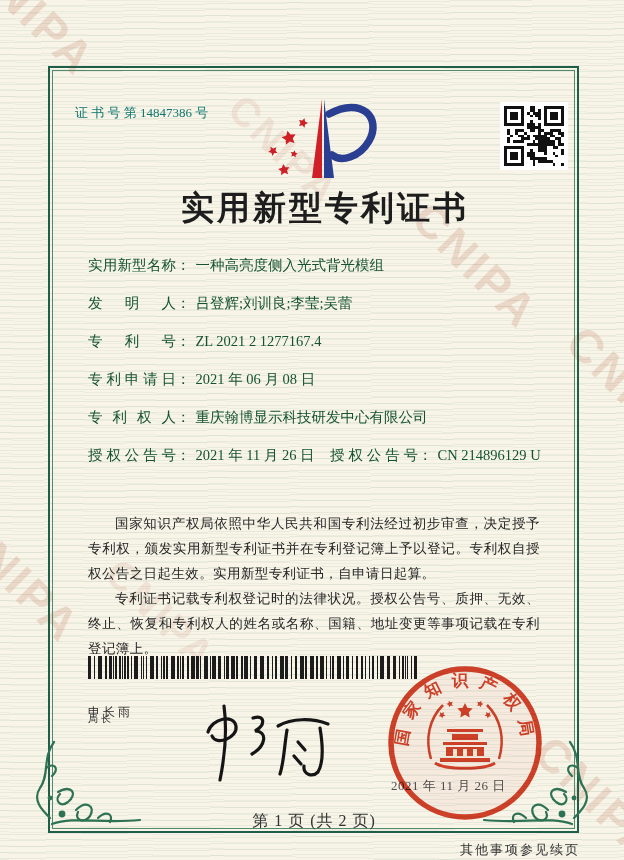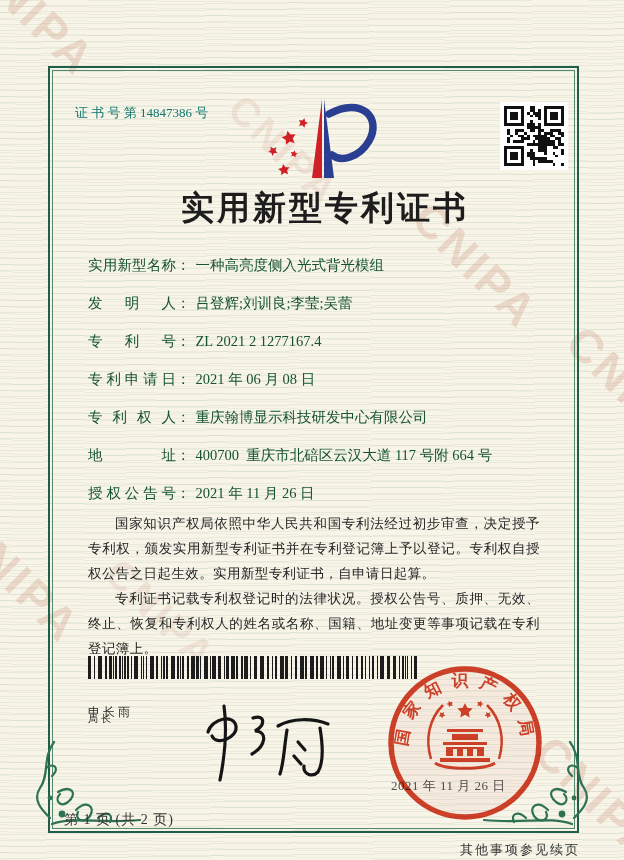--- a/index.html
+++ b/index.html
@@ -70,21 +70,21 @@
   .barcode{left:88px;top:656px;width:332px;height:23px;}
   .barcode svg{width:332px;height:23px;display:block;fill:#1c1c1c;}
   
   .sig-title{left:88px;top:712px;font-family:Liberation Serif, serif;font-size:10px;letter-spacing:3px;color:#2a2a2a;}
   .sig-name{left:88px;top:704px;font-family:"Liberation Sans","DejaVu Sans",sans-serif;font-size:12px;letter-spacing:3px;color:#2a2a2a;}
   .sig-hand{left:190px;top:698px;width:150px;height:90px;}
   
   .seal{left:385px;top:663px;width:160px;height:160px;mix-blend-mode:multiply;}
   .seal-date{left:391px;top:777px;font-size:13px;color:#4f4f4f;letter-spacing:.5px;white-space:pre;z-index:0;}
   
-  .page-num{left:64px;top:811px;width:532px;font-size:14px;color:#333;letter-spacing:1px;}
+  .page-num{left:48px;top:811px;width:532px;text-align:center;font-size:16px;color:#333;letter-spacing:1px;}
   .cont-note{left:48px;top:841px;width:532px;text-align:right;font-size:13px;color:#333;letter-spacing:2px;}
 </style>
 </head>
 <body>
 
 <div class="page">
 
   <div class="waves"></div>
 
   <div class="watermark" style="left:-45px;top:-15px;">CNIPA</div>
@@ -297,24 +297,24 @@
     <div class="field-row">
       <span class="flabel">专利号</span><span class="colon">：</span><span class="fvalue">ZL 2021 2 1277167.4</span>
     </div>
     <div class="field-row">
       <span class="flabel">专利申请日</span><span class="colon">：</span><span class="fvalue">2021 年 06 月 08 日</span>
     </div>
     <div class="field-row">
       <span class="flabel">专利权人</span><span class="colon">：</span><span class="fvalue">重庆翰博显示科技研发中心有限公司</span>
     </div>
     <div class="field-row">
-      <span class="flabel">地址</span><span class="colon">：</span><span class="fvalue">400700  重庆市北碚区云汉大道 117 号附 664 号</span>
-    </div>
-    <div class="field-row">
       <span class="flabel">授权公告号</span><span class="colon">：</span><span class="fvalue">2021 年 11 月 26 日</span>
+      <span class="grant-col">
+        <span class="flabel">授权公告号</span><span class="colon">：</span><span class="fvalue">CN 214896129 U</span>
+      </span>
     </div>
   </div>
 
   <div class="abs bodytext">
     <p>国家知识产权局依照中华人民共和国专利法经过初步审查，决定授予专利权，颁发实用新型专利证书并在专利登记簿上予以登记。专利权自授权公告之日起生效。实用新型专利证书，自申请日起算。</p>
     <p>专利证书记载专利权登记时的法律状况。授权公告号、质押、无效、终止、恢复和专利权人的姓名或名称、国籍、地址变更等事项记载在专利登记簿上。</p>
   </div>
 
   <div class="abs barcode">
     <svg viewBox="0 0 332 23" preserveAspectRatio="none">

